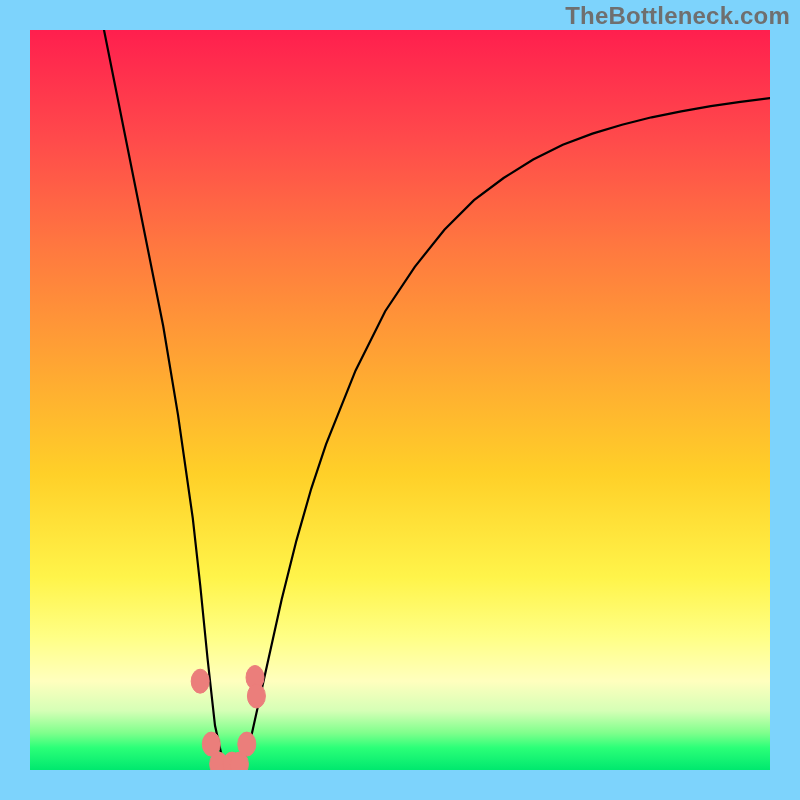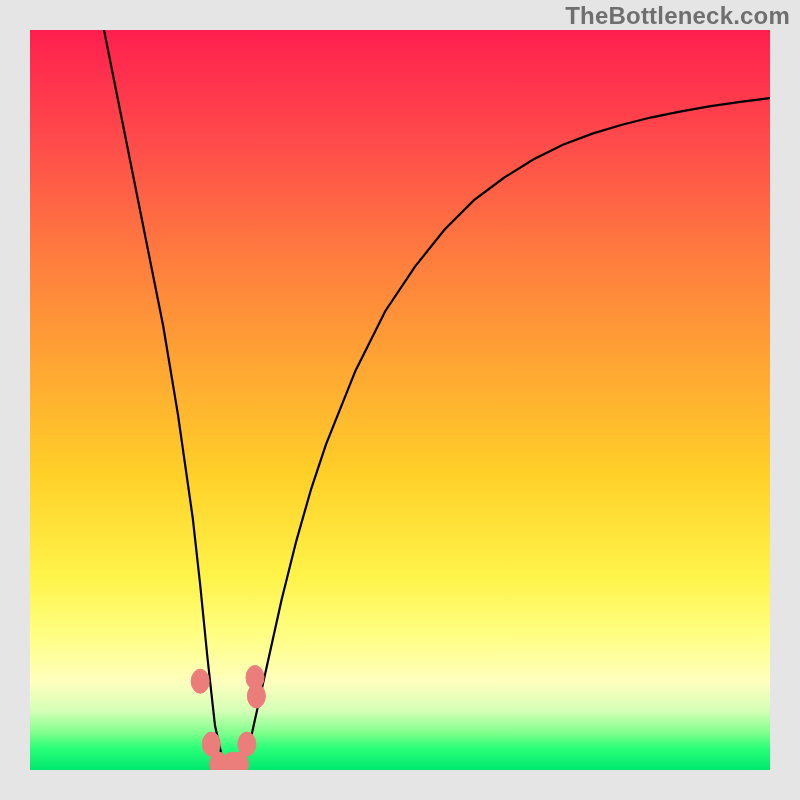--- a/index.html
+++ b/index.html
@@ -10,21 +10,21 @@
     background: #000;
     overflow: hidden;
     font-family: Arial, Helvetica, sans-serif;
   }
   .frame {
     position: absolute;
     left: 0;
     top: 0;
     width: 800px;
     height: 800px;
-    background: #e5e5e5;
+    background: #7dd3fc;
   }
   .plot-bg {
     position: absolute;
     left: 30px;
     top: 30px;
     width: 740px;
     height: 740px;
     background: linear-gradient(
       to bottom,
       #ff1f4e 0%,

